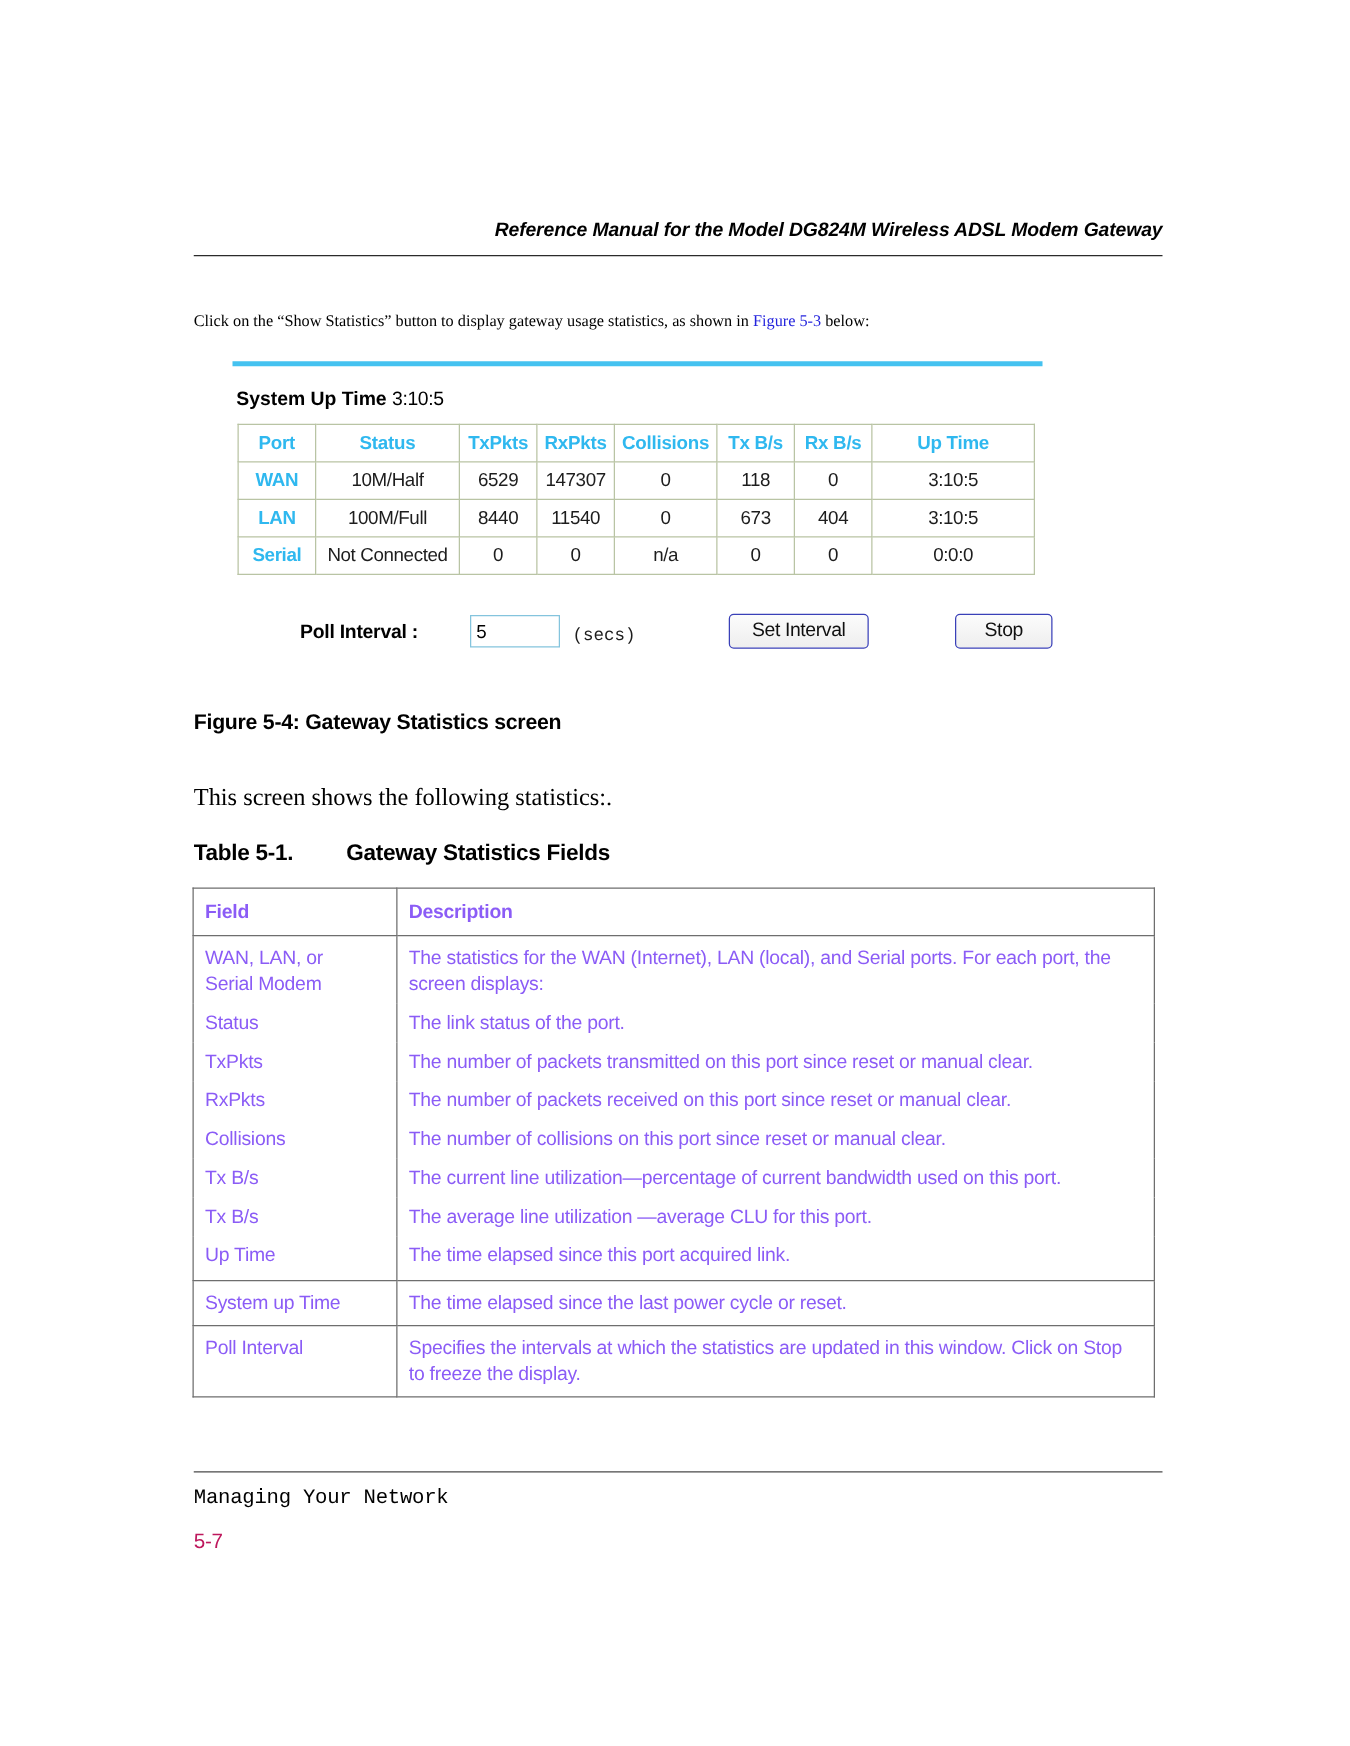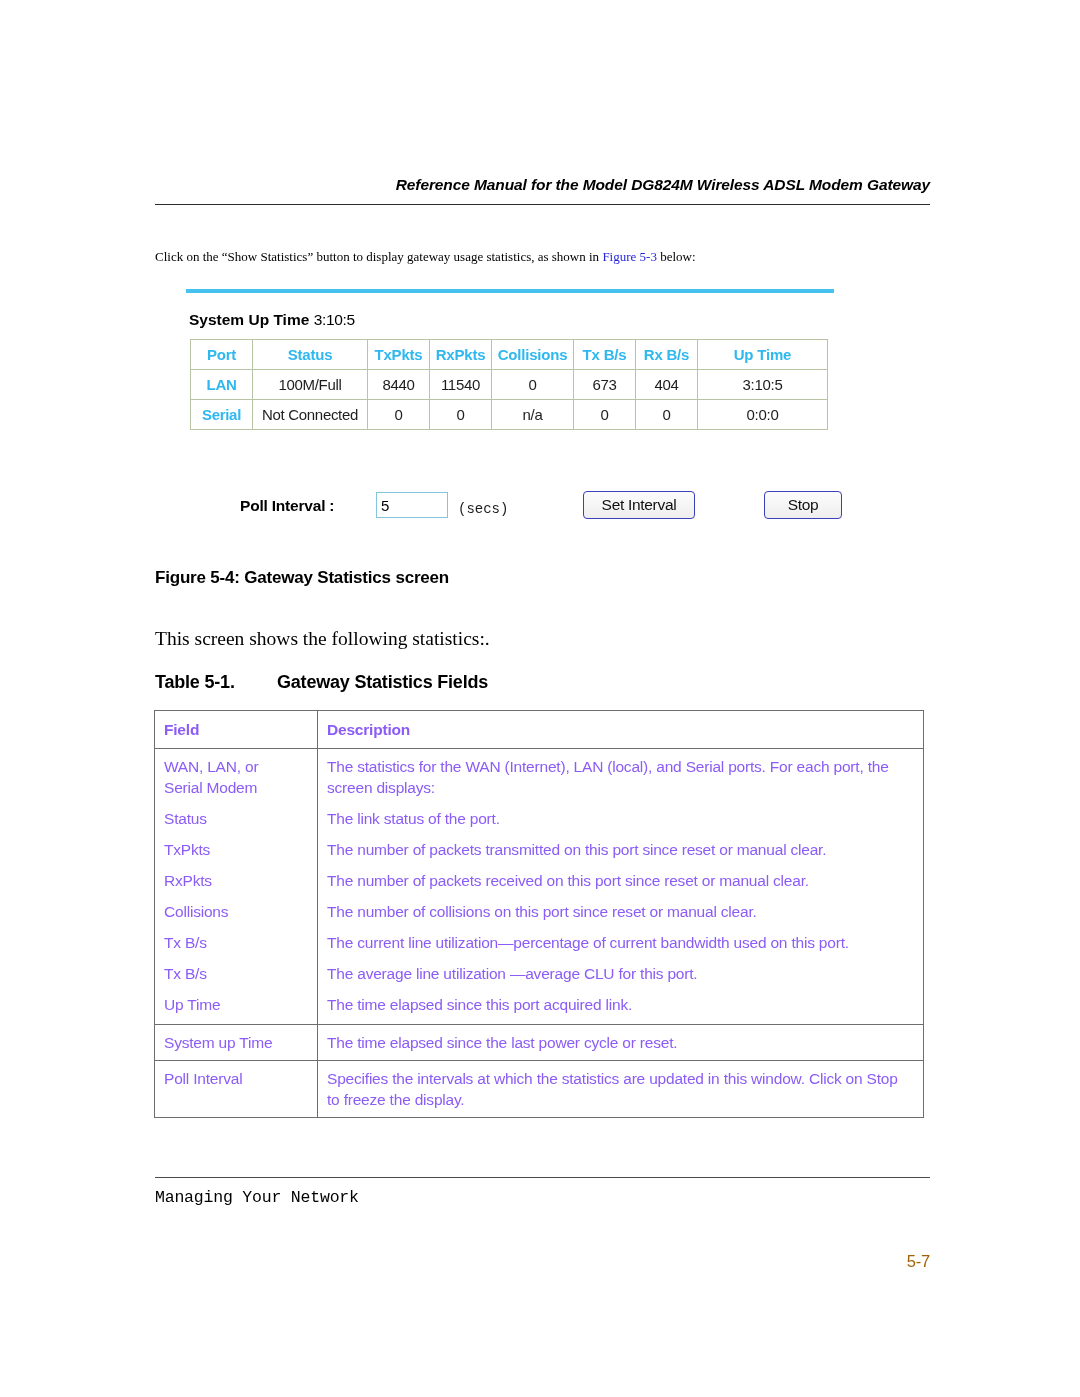--- a/index.html
+++ b/index.html
@@ -287,27 +287,26 @@
     left: 155px;
     top: 1188px;
     font-family: Liberation Mono, monospace;
     font-size: 16.5px;
     letter-spacing: -0.2px;
     color: #000;
   }
   .ftr-right {
     position: absolute;
     left: 155px;
-    top: 1252px;
+    top: 1224px;
     width: 775px;
-    text-align: right;
     font-family: "Liberation Sans", sans-serif;
     font-size: 16.5px;
     letter-spacing: -0.2px;
-    color: #a16207;
+    color: #be185d;
   }
 </style>
 </head>
 <body>
 
 <div class="page">
 
   <div class="hdr-text">Reference Manual for the Model DG824M Wireless ADSL Modem Gateway</div>
   <div class="hdr-rule"></div>
 
@@ -340,20 +339,30 @@
           <th>TxPkts</th>
           <th>RxPkts</th>
           <th>Collisions</th>
           <th>Tx B/s</th>
           <th>Rx B/s</th>
           <th>Up Time</th>
         </tr>
       </thead>
       <tbody>
         <tr>
+          <td class="portname">WAN</td>
+          <td>10M/Half</td>
+          <td>6529</td>
+          <td>147307</td>
+          <td>0</td>
+          <td>118</td>
+          <td>0</td>
+          <td>3:10:5</td>
+        </tr>
+        <tr>
           <td class="portname">LAN</td>
           <td>100M/Full</td>
           <td>8440</td>
           <td>11540</td>
           <td>0</td>
           <td>673</td>
           <td>404</td>
           <td>3:10:5</td>
         </tr>
         <tr>

